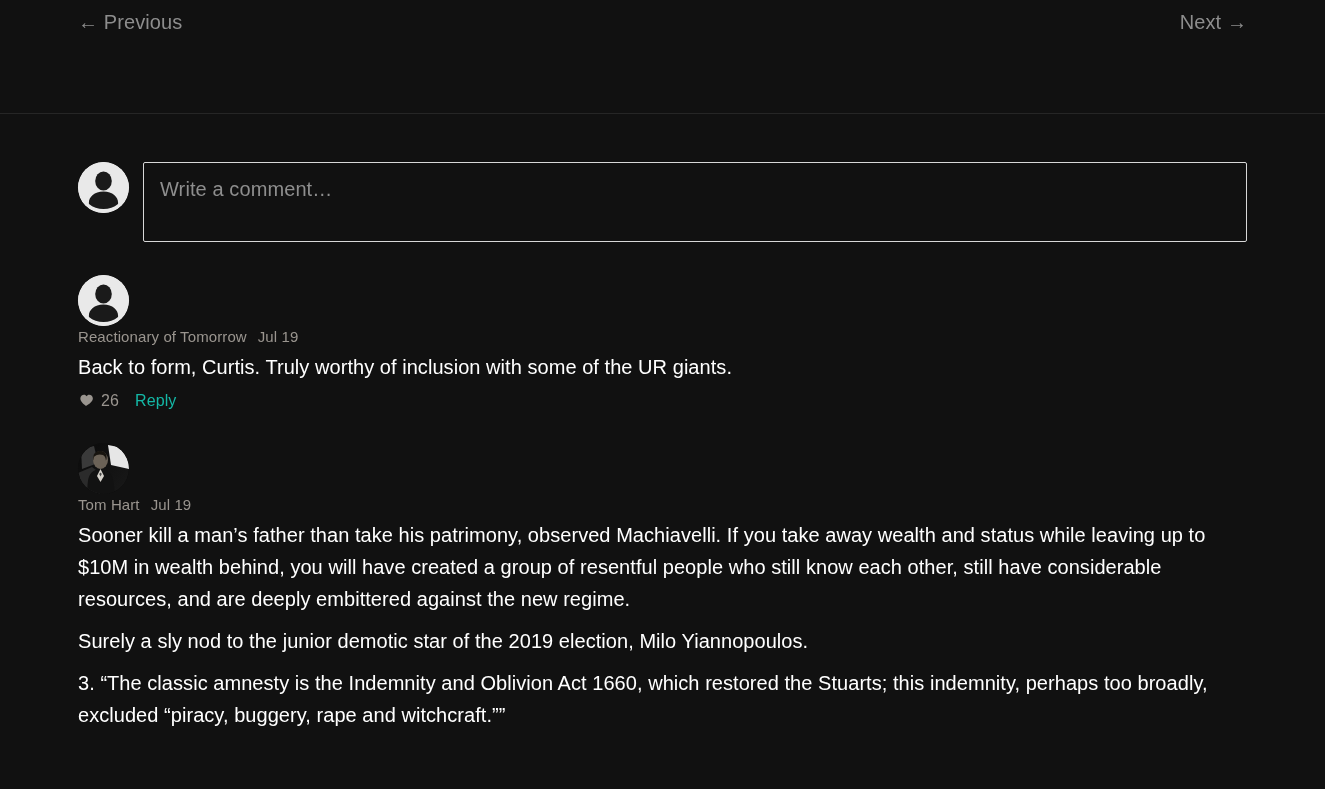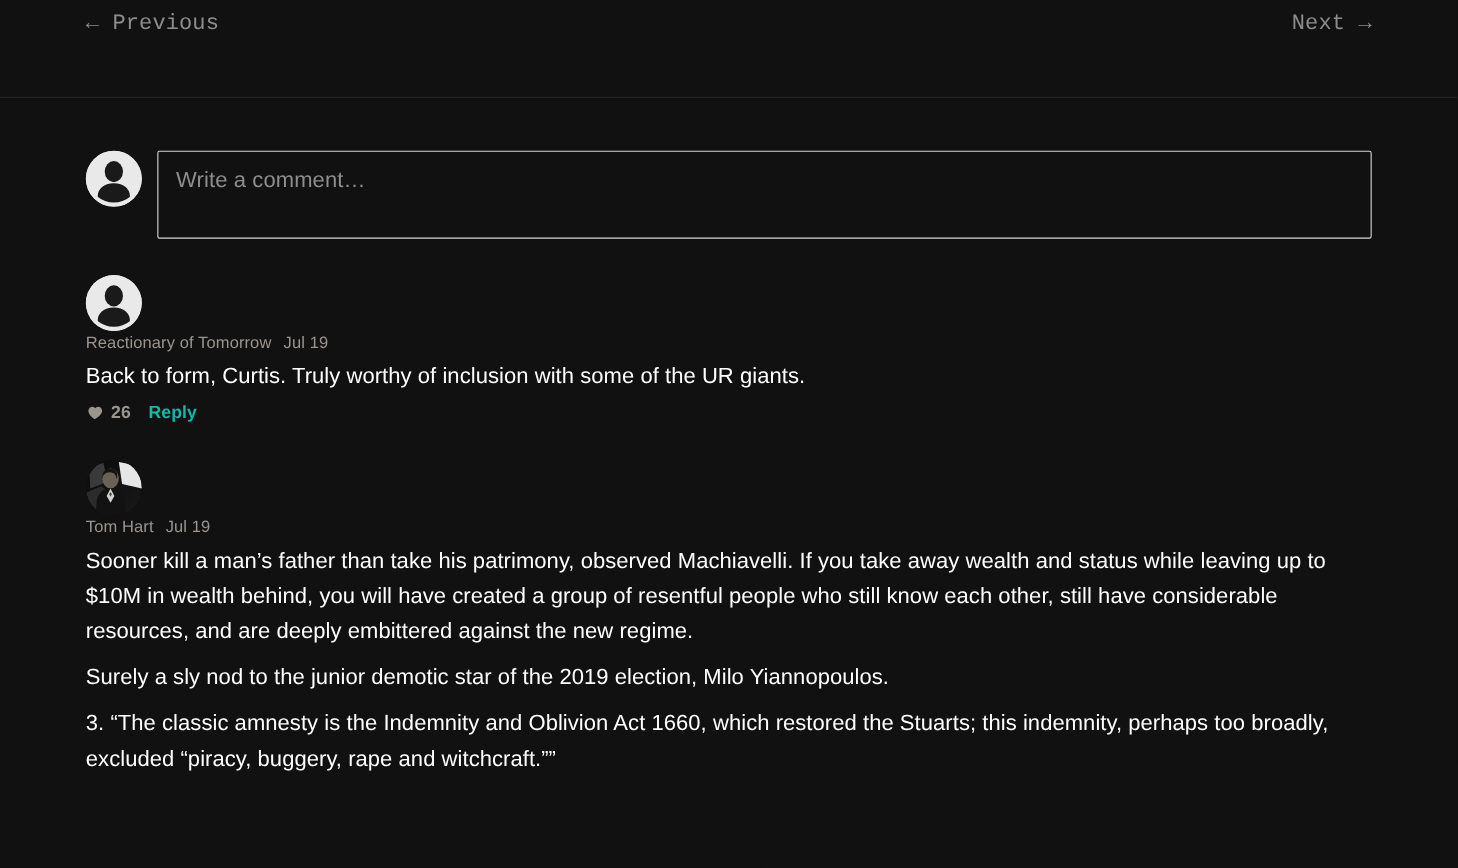--- a/index.html
+++ b/index.html
@@ -11,25 +11,24 @@
     width: 1325px;
     height: 789px;
     overflow: hidden;
     font-family: "Liberation Sans", sans-serif;
     color: #e8e3dc;
     -webkit-font-smoothing: antialiased;
   }
 
   
   .topnav {
-    height: 89px;
+    height: 114px;
     box-sizing: border-box;
     border-bottom: 1px solid #262626;
     position: relative;
-    font-family: Liberation Mono, monospace;
   }
   .nav-link {
     position: absolute;
     top: 9px;
     font-size: 20px;
     line-height: 26px;
     color: #8d8d8d;
     letter-spacing: 0.1px;
     cursor: pointer;
     white-space: nowrap;
@@ -107,21 +106,20 @@
     margin: 0;
   }
   .ctext + .ctext { margin-top: 10px; }
 
   .actions {
     display: flex;
     margin-top: 9px;
     font-size: 16px;
     color: #9a958f;
     letter-spacing: 0.1px;
-    font-weight: bold;
   }
   .heart {
     width: 16px;
     height: 16px;
     margin-right: 7px;
     display: inline-block;
     fill: #9a958f;
   }
   .like-count { margin-right: 16px; }
   .reply-link { cursor: pointer; color: #14b8a6; }

